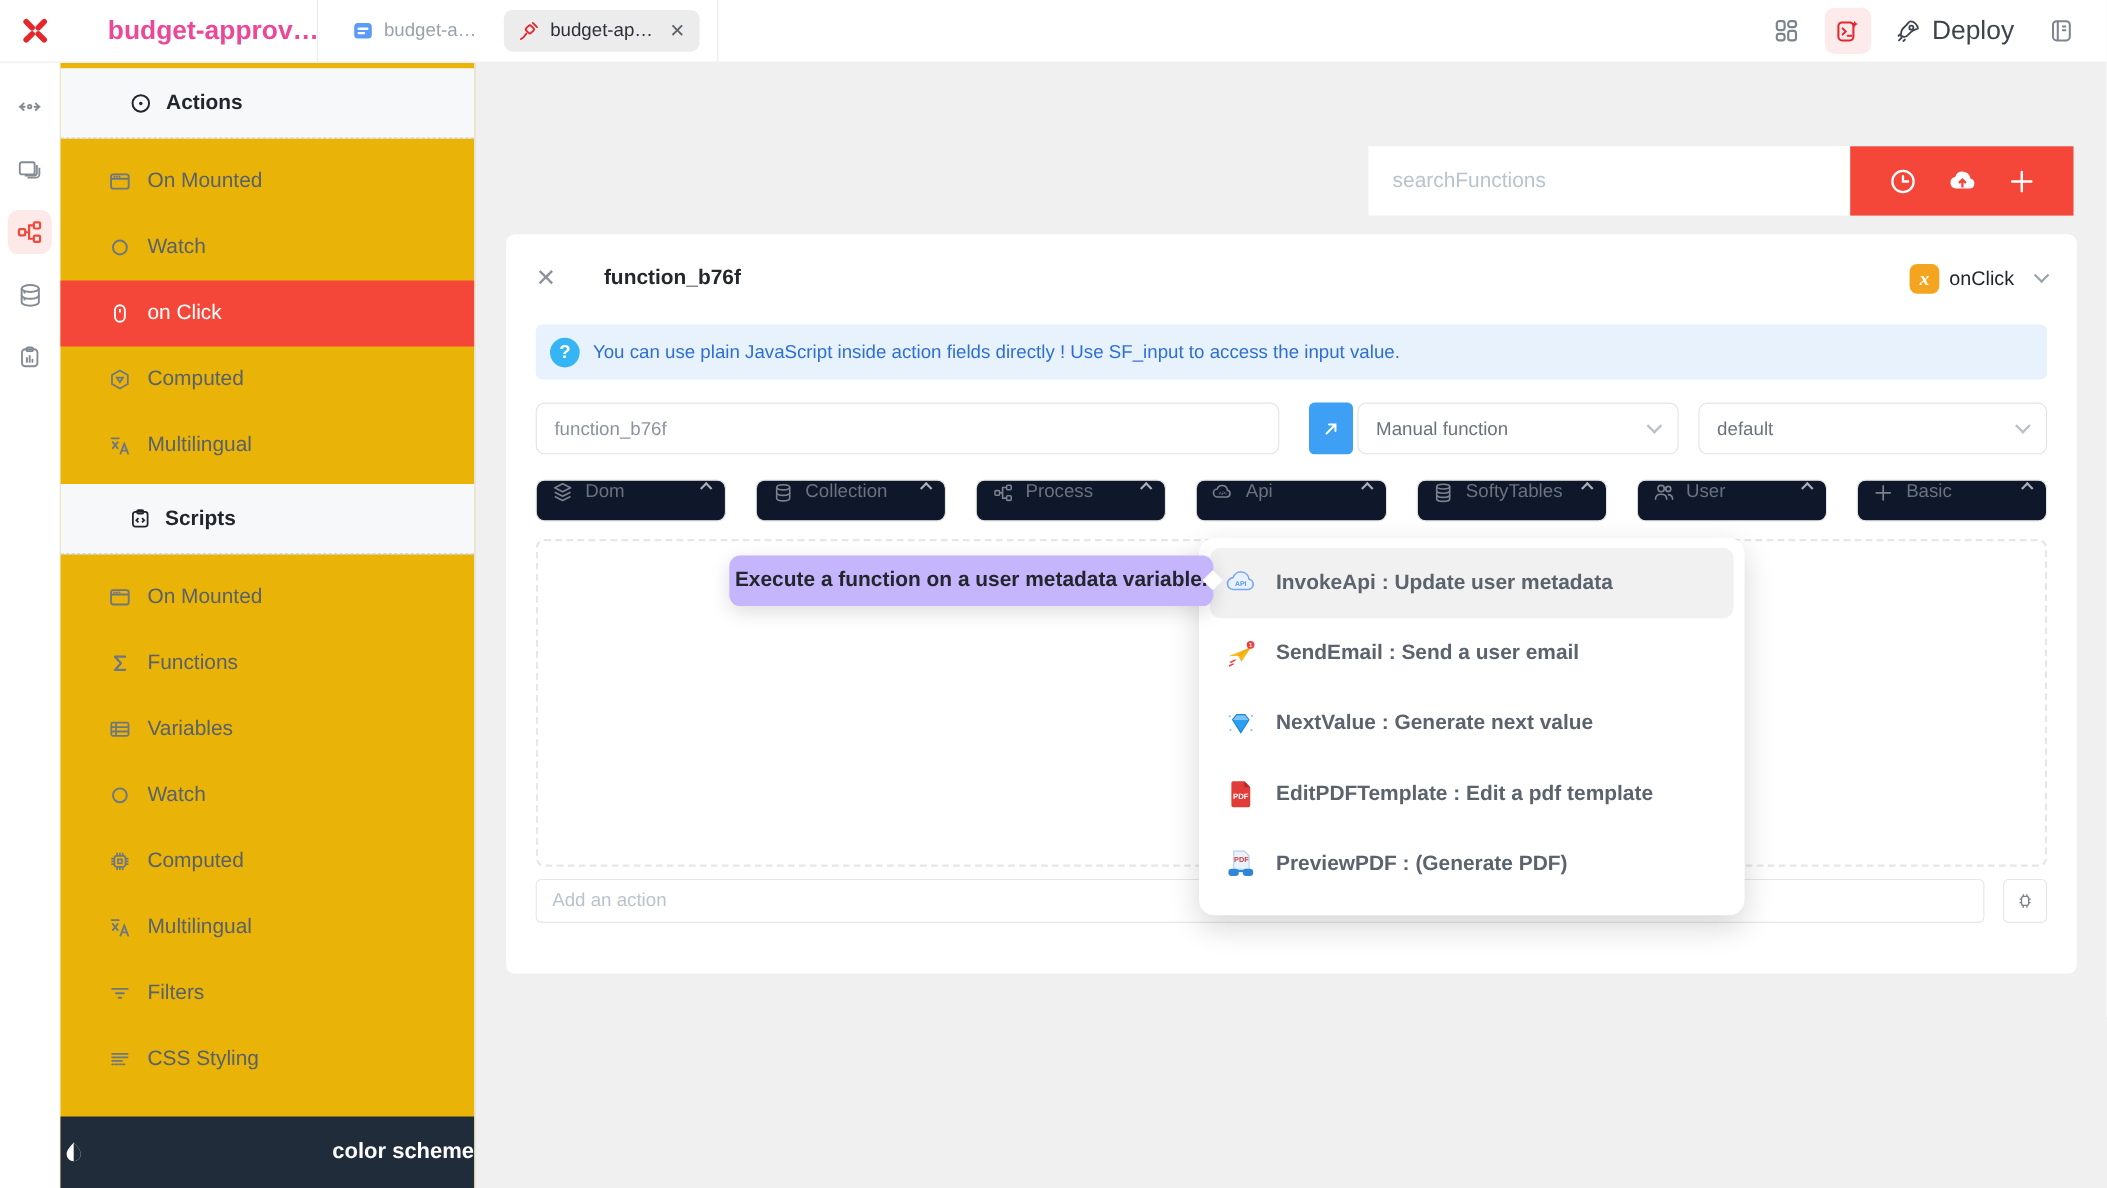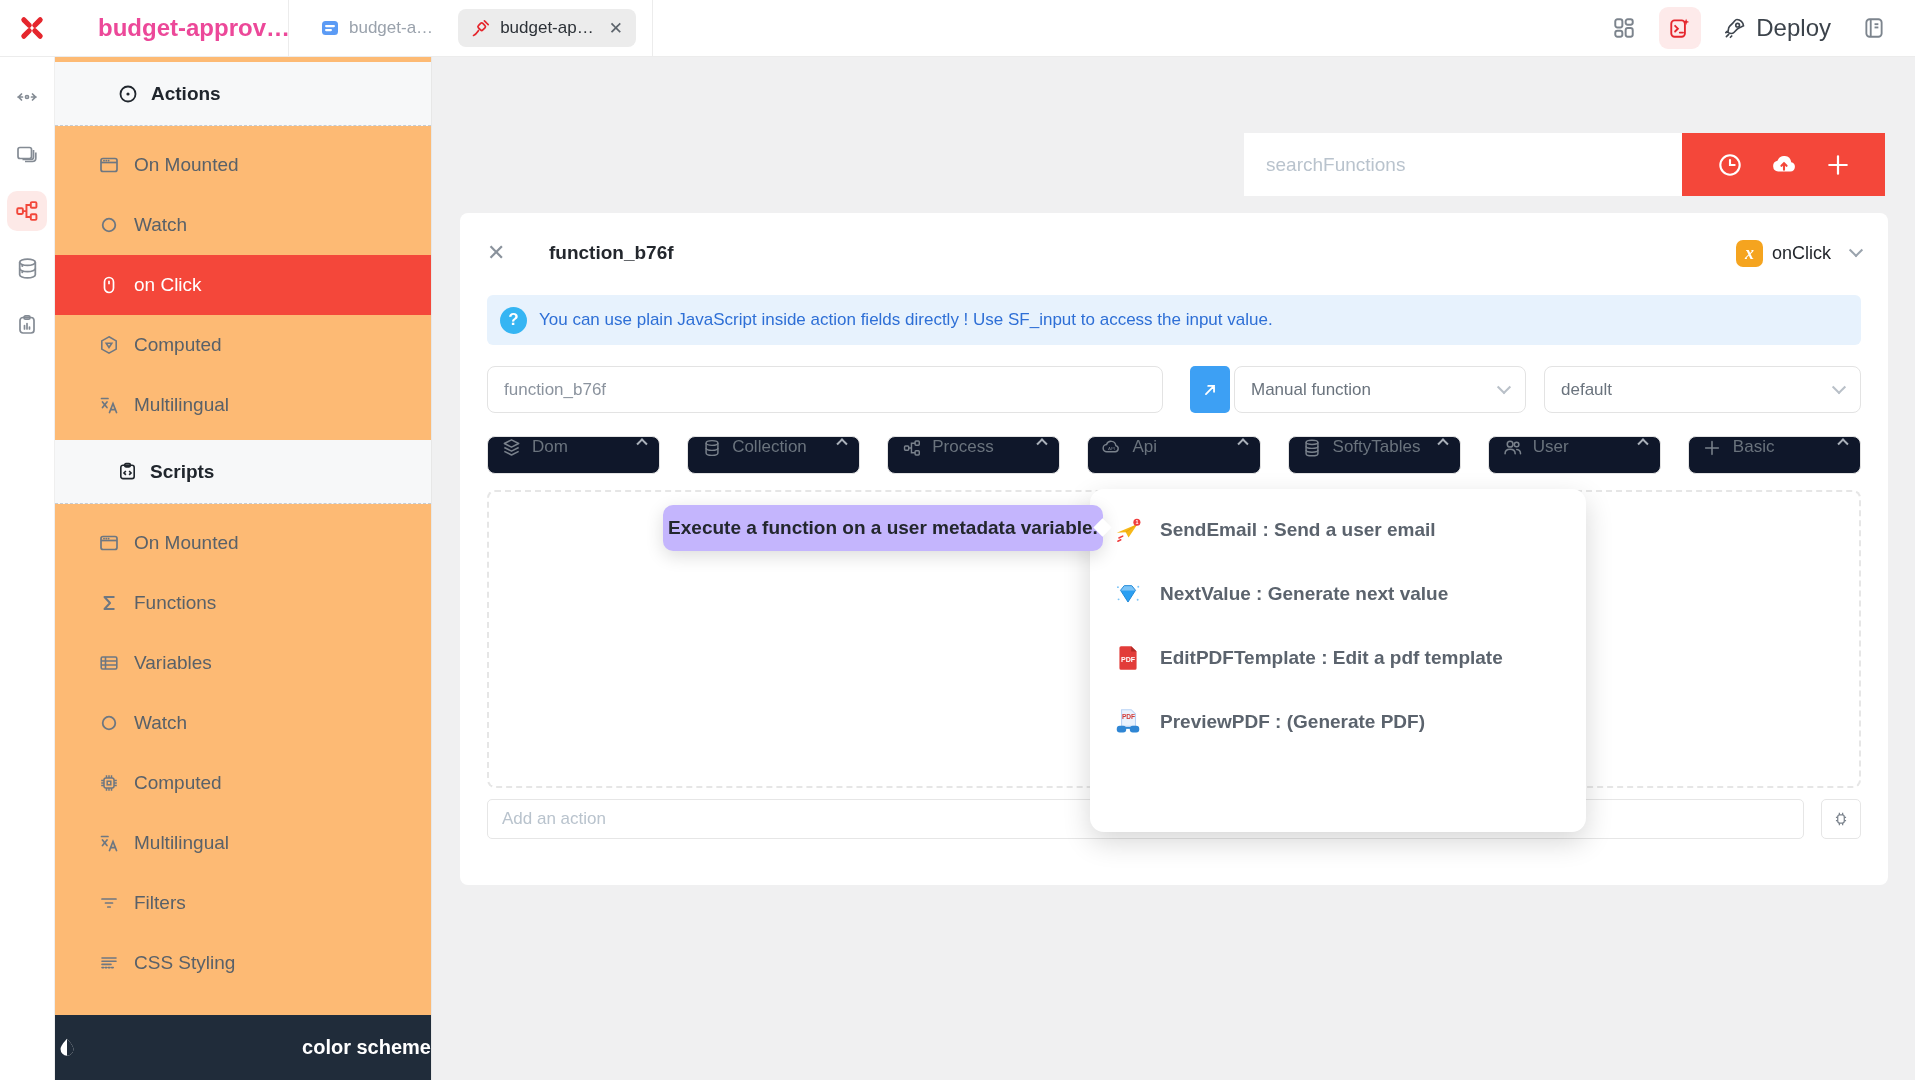--- a/index.html
+++ b/index.html
@@ -25,21 +25,21 @@
   .deploy { display:flex; align-items:center; gap:9px; font-size:24px; color:#3c434b; padding:0 8px; }
 
   
   .rail { position:absolute; left:0; top:57px; width:55px; height:1023px; background:#fff;
     border-right:1px solid #efefef; display:flex; flex-direction:column; align-items:center;
     padding-top:20px; gap:17px; z-index:40; }
   .rail-btn { width:40px; height:40px; border-radius:10px; display:grid; place-items:center; }
   .rail-btn.active { background:#fde9e7; }
 
   
-  .sidebar { position:absolute; left:55px; top:57px; width:377px; height:1023px; background:#fdba74;
+  .sidebar { position:absolute; left:55px; top:57px; width:377px; height:1023px; background:#eab308;
     border-right:1px solid #e7e7e7; z-index:40; }
   .side-header { margin-top:5px; height:64px; background:#f7f8f9; border-bottom:1px dashed #c6ccd2;
     display:flex; align-items:center; padding-left:62px; gap:12px; font-size:19px; font-weight:bold;
     color:#20262d; }
   .side-list { margin-top:9px; }
   .side-item { height:60px; display:flex; align-items:center; padding-left:43px; gap:14px;
     font-size:19px; color:#596169; cursor:default; }
   .side-item .sicon { width:22px; height:22px; flex:none; display:grid; place-items:center; }
   .side-item.selected { background:#f4473a; color:#fff; }
   .side-footer { position:absolute; left:0; bottom:0; width:100%; height:65px; background:#202c3a;
@@ -552,20 +552,29 @@
             <rect x="7" y="6" width="8" height="10" rx="2.5"></rect>
             <path d="M9 3.5V6M13 3.5V6M9 16v2.5M13 16v2.5M4.8 9H7M4.8 13H7M15 9h2.2M15 13h2.2"></path>
             </svg>
         </button>
       </div>
     </section>
 
     <div class="tooltip">Execute a function on a user metadata variable.</div>
 
     <div class="menu">
+      <div class="menu-item selected">
+        <span class="micon">
+          <svg viewBox="0 0 28 28" width="30" height="30">
+            <path d="M8 19.5a5 5 0 0 1-.6-10A7 7 0 0 1 21 10.8a4.4 4.4 0 0 1-1 8.7z" fill="#e8f1fe" stroke="#7aa7f0" stroke-width="1.4"></path>
+            <text x="14" y="16.8" font-size="5.8" fill="#5b8df0" text-anchor="middle" font-weight="bold" font-family="Liberation Sans,sans-serif">API</text>
+            </svg>
+        </span>
+        <span>InvokeApi : Update user metadata</span>
+      </div>
       <div class="menu-item">
         <span class="micon">
           <svg viewBox="0 0 28 28" width="30" height="30">
             <path d="M3.5 16.5L23 8.5l-8.5 12.5-2.6-5z" fill="#f7b819"></path>
             <path d="M11.9 16L22 9" stroke="#e8a50e" stroke-width="1"></path>
             <path d="M5.5 21.5l3.6-1.8M4.5 24.5l2.8-1.4" stroke="#f03e3e" stroke-width="1.4" stroke-linecap="round"></path>
             <circle cx="22.3" cy="6.7" r="3.3" fill="#f03e3e"></circle>
             <text x="22.3" y="8.6" font-size="5" fill="#fff" text-anchor="middle" font-family="Liberation Sans,sans-serif">1</text>
             </svg>
         </span>

